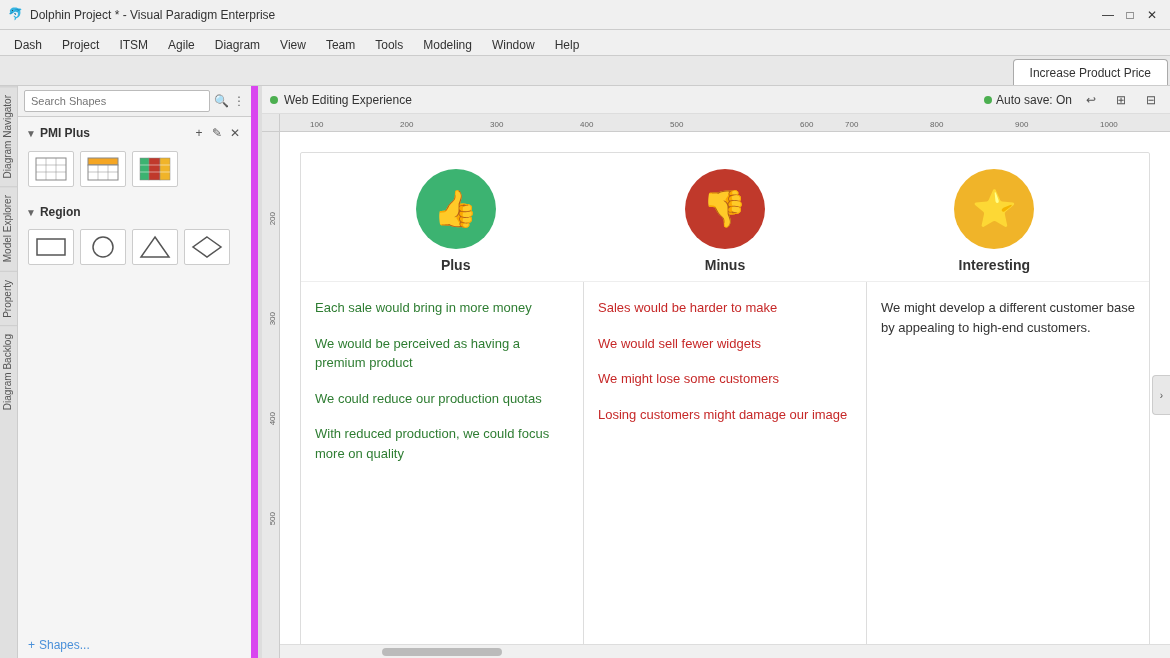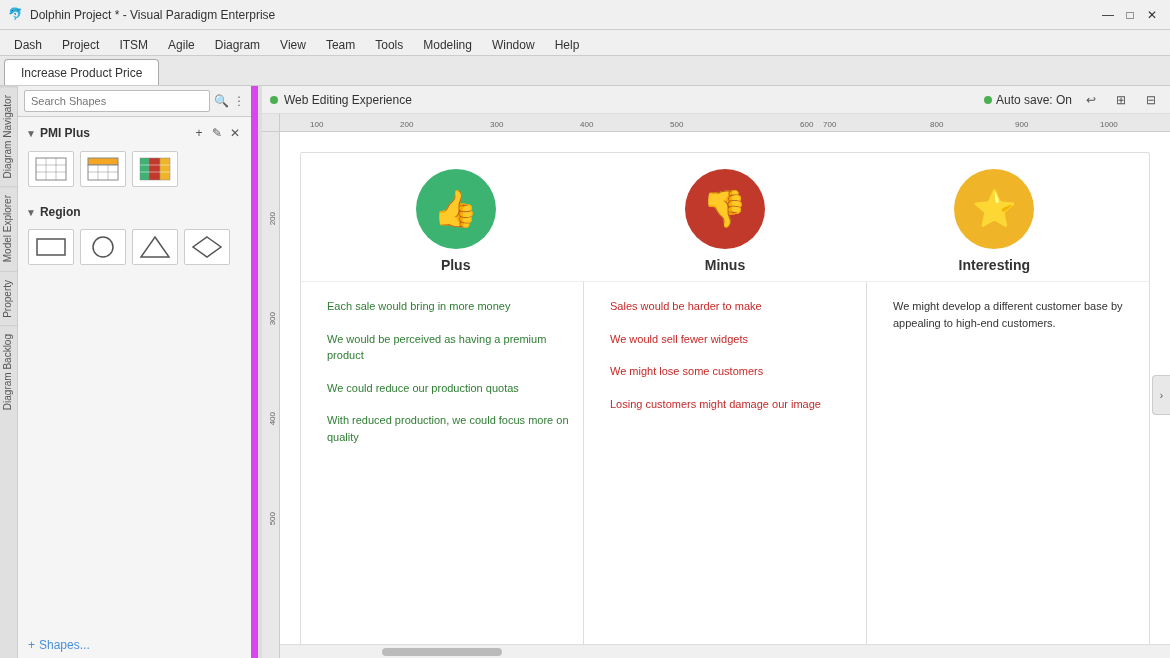--- a/index.html
+++ b/index.html
@@ -42,20 +42,21 @@
     }
 
     
     .tab-bar {
       height: 30px;
       background: #e8e8e8;
       display: flex;
       align-items: flex-end;
       padding-left: 4px;
       border-bottom: 1px solid #ccc;
+      justify-content: flex-end;
     }
     .tab {
       height: 26px;
       background: #d0d0d0;
       border: 1px solid #bbb;
       border-bottom: none;
       border-radius: 4px 4px 0 0;
       padding: 0 16px;
       display: flex;
       align-items: center;
@@ -311,24 +312,23 @@
     .pmi-col {
       flex: 1;
       border-right: 1px solid #ddd;
       padding: 16px 14px;
       display: flex;
       flex-direction: column;
       gap: 16px;
     }
     .pmi-col:last-child { border-right: none; }
     .pmi-item {
-      font-size: 11px;
+      font-size: 13px;
       line-height: 1.5;
       color: #333;
-      margin-left: 12px;
     }
     .pmi-item.plus-item { color: #2e7d32; }
     .pmi-item.minus-item { color: #c62828; }
     .pmi-item.interesting-item { color: #333; }
 
     
     .scrollbar-h {
       height: 14px;
       background: #f0f0f0;
       border-top: 1px solid #ddd;
@@ -527,21 +527,21 @@
     <div class="ruler-area">
       <div class="ruler-corner"></div>
       <div class="ruler-h">
         <div class="ruler-h-marks">
           <span class="ruler-mark" style="left:30px;">100</span>
           <span class="ruler-mark" style="left:120px;">200</span>
           <span class="ruler-mark" style="left:210px;">300</span>
           <span class="ruler-mark" style="left:300px;">400</span>
           <span class="ruler-mark" style="left:390px;">500</span>
           <span class="ruler-mark" style="left:480px;padding-left:40px;">600</span>
-          <span class="ruler-mark" style="left:543px;">700</span>
+          <span class="ruler-mark" style="left:565px;">700</span>
           <span class="ruler-mark" style="left:650px;">800</span>
           <span class="ruler-mark" style="left:735px;">900</span>
           <span class="ruler-mark" style="left:820px;">1000</span>
         </div>
       </div>
     </div>
 
     <div class="diagram-content">
 
       <div class="ruler-v">

